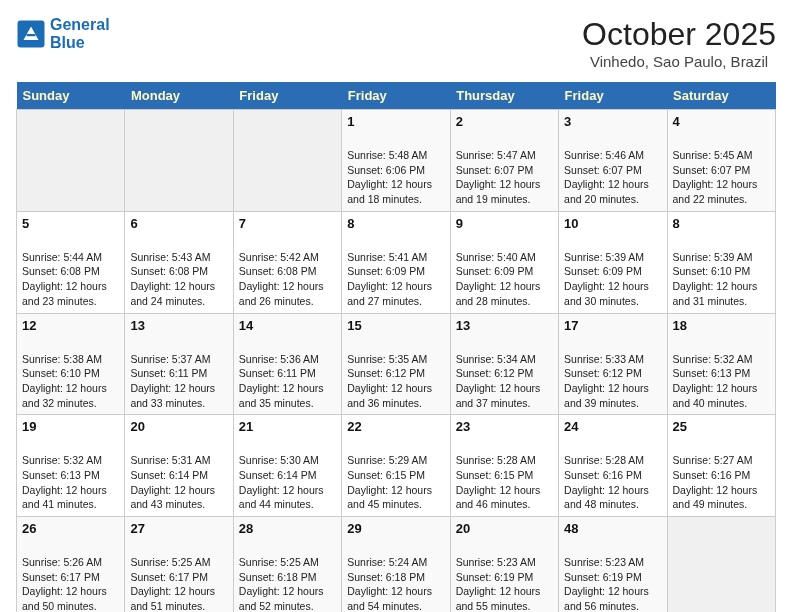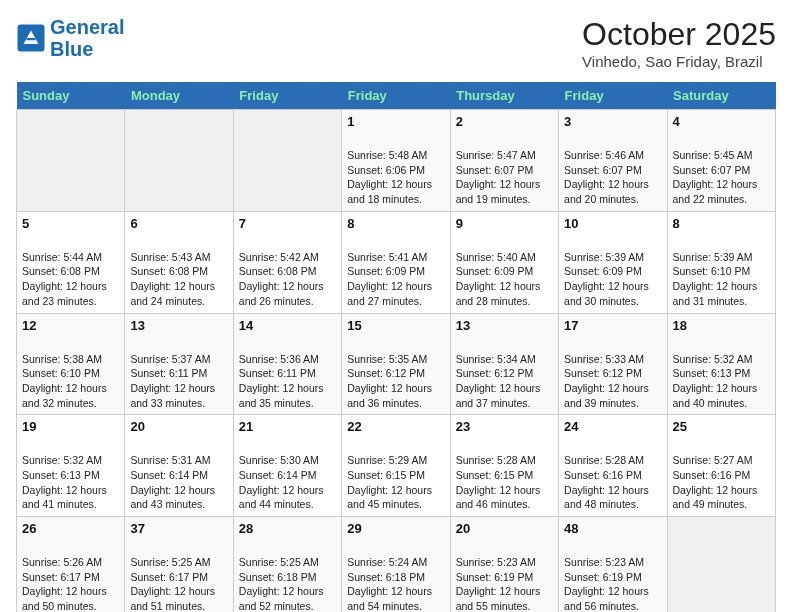--- a/index.html
+++ b/index.html
@@ -15,51 +15,51 @@
       justify-content: space-between;
       align-items: flex-start;
       margin-bottom: 12px;
     }
     .logo {
       display: flex;
       align-items: center;
       gap: 4px;
     }
     .logo-text {
-      font-size: 20px;
+      font-size: 16px;
       font-weight: bold;
       line-height: 1.1;
     }
     .logo-text span {
       color: #1a6db5;
     }
     .logo-icon {
       width: 30px;
       height: 30px;
     }
     .title-block {
-      text-align: left;
+      text-align: center;
     }
     .month-title {
       font-size: 32px;
       font-weight: normal;
       color: #222;
     }
     .location {
       font-size: 15px;
       color: #444;
     }
     table {
       width: 100%;
       border-collapse: collapse;
       font-size: 11px;
     }
     thead th {
       background-color: #2a6db5;
-      color: #86efac;
+      color: #fef9c3;
       text-align: left;
       padding: 6px 6px;
       font-size: 13px;
       font-weight: bold;
     }
     tbody td {
       border: 1px solid #ccc;
       vertical-align: top;
       padding: 4px 5px;
       width: 14.28%;
@@ -98,21 +98,21 @@
       <polygon points="10,28 20,10 30,28" fill="white"></polygon>
       <rect x="14" y="20" width="12" height="3" fill="#1a6db5"></rect>
     </svg>
     <div class="logo-text">
       <div><span>General</span></div>
       <div><span>Blue</span></div>
     </div>
   </div>
   <div class="title-block">
     <div class="month-title">October 2025</div>
-    <div class="location">Vinhedo, Sao Friday, Brazil</div>
+    <div class="location">Vinhedo, Sao Paulo, Brazil</div>
   </div>
 </div>
 
 <table>
   <thead>
     <tr>
     <th>Sunday</th>
         <th>Monday</th>
         <th>Friday</th>
         <th>Friday</th>
@@ -232,21 +232,21 @@
           <div class="day-number">25</div>
           <div class="day-info">Sunrise: 5:27 AM<br>Sunset: 6:16 PM<br>Daylight: 12 hours and 49 minutes.</div>
         </td>
       </tr>
       <tr>
         <td>
           <div class="day-number">26</div>
           <div class="day-info">Sunrise: 5:26 AM<br>Sunset: 6:17 PM<br>Daylight: 12 hours and 50 minutes.</div>
         </td>
         <td>
-          <div class="day-number">37</div>
+          <div class="day-number">27</div>
           <div class="day-info">Sunrise: 5:25 AM<br>Sunset: 6:17 PM<br>Daylight: 12 hours and 51 minutes.</div>
         </td>
         <td>
           <div class="day-number">28</div>
           <div class="day-info">Sunrise: 5:25 AM<br>Sunset: 6:18 PM<br>Daylight: 12 hours and 52 minutes.</div>
         </td>
         <td>
           <div class="day-number">29</div>
           <div class="day-info">Sunrise: 5:24 AM<br>Sunset: 6:18 PM<br>Daylight: 12 hours and 54 minutes.</div>
         </td>

